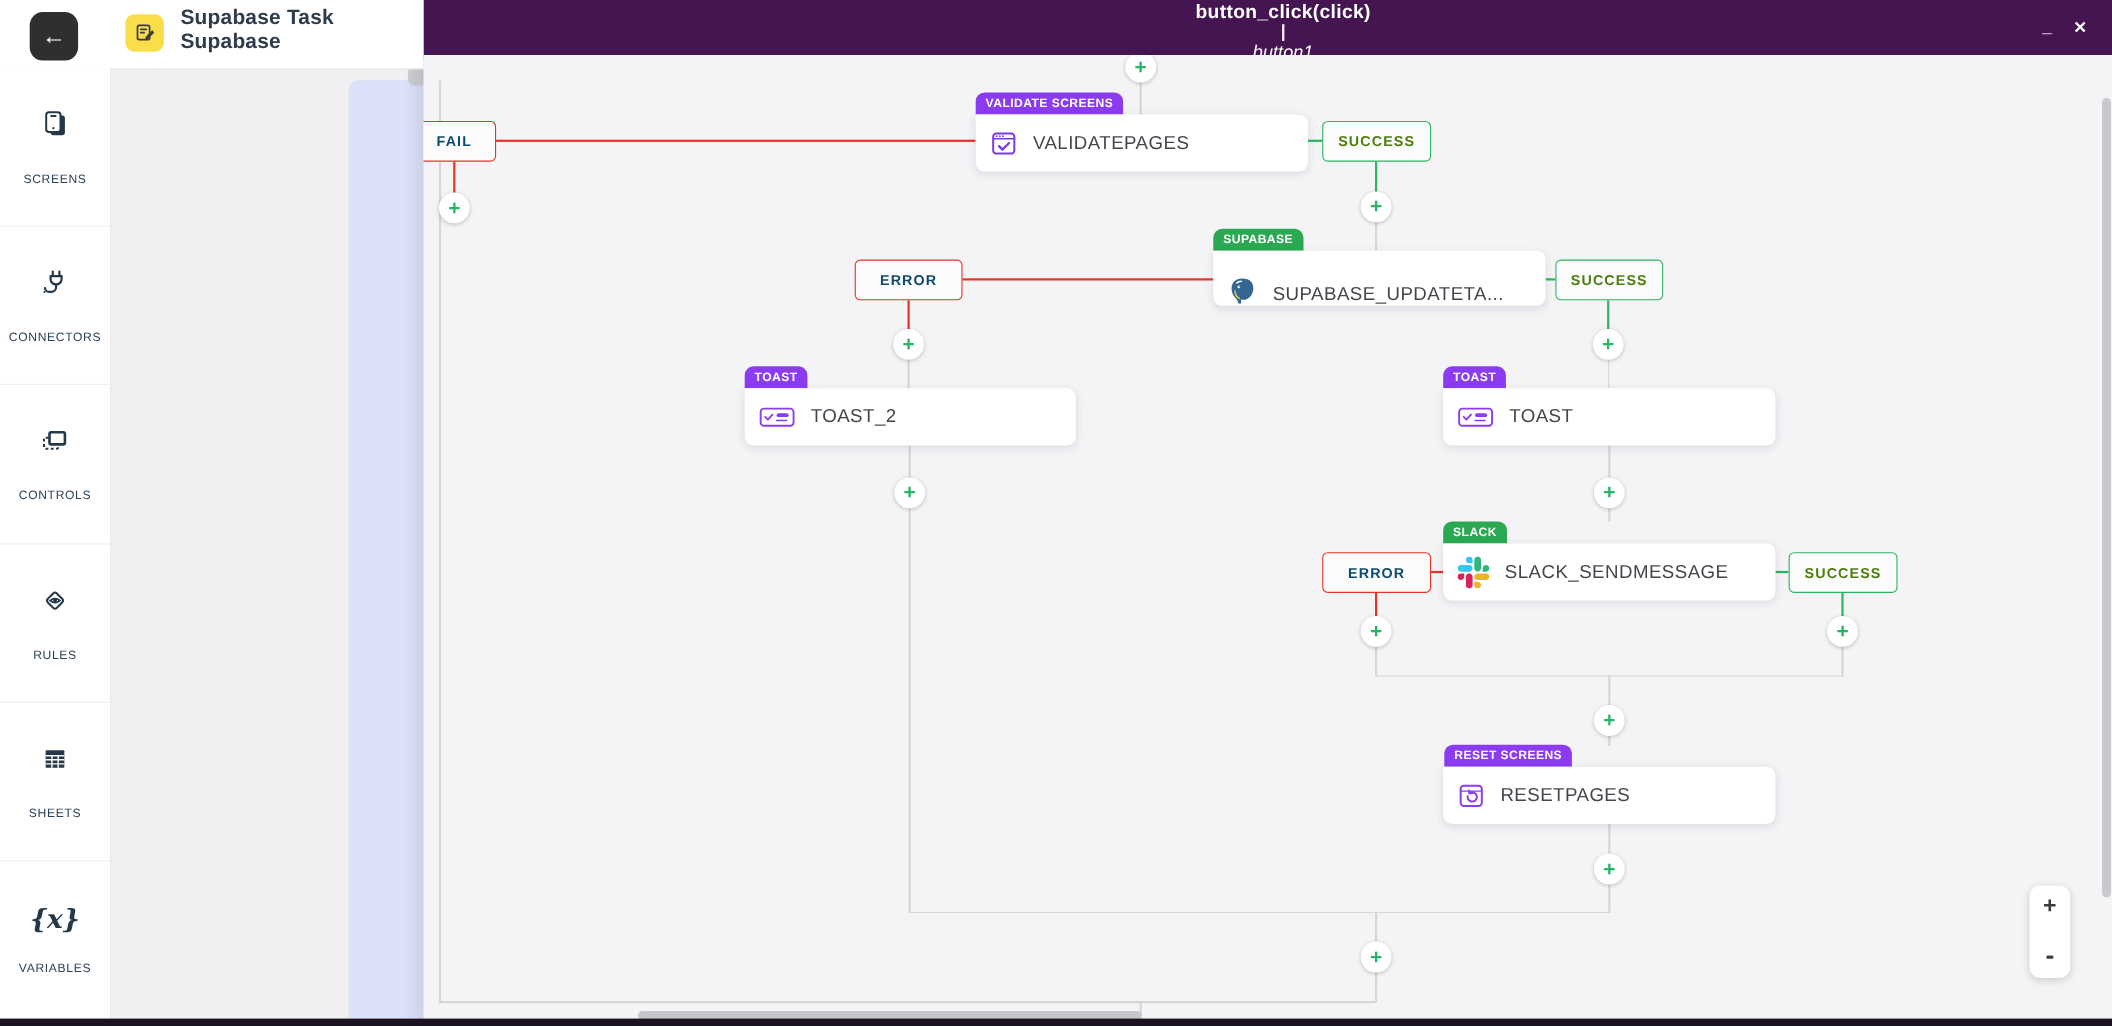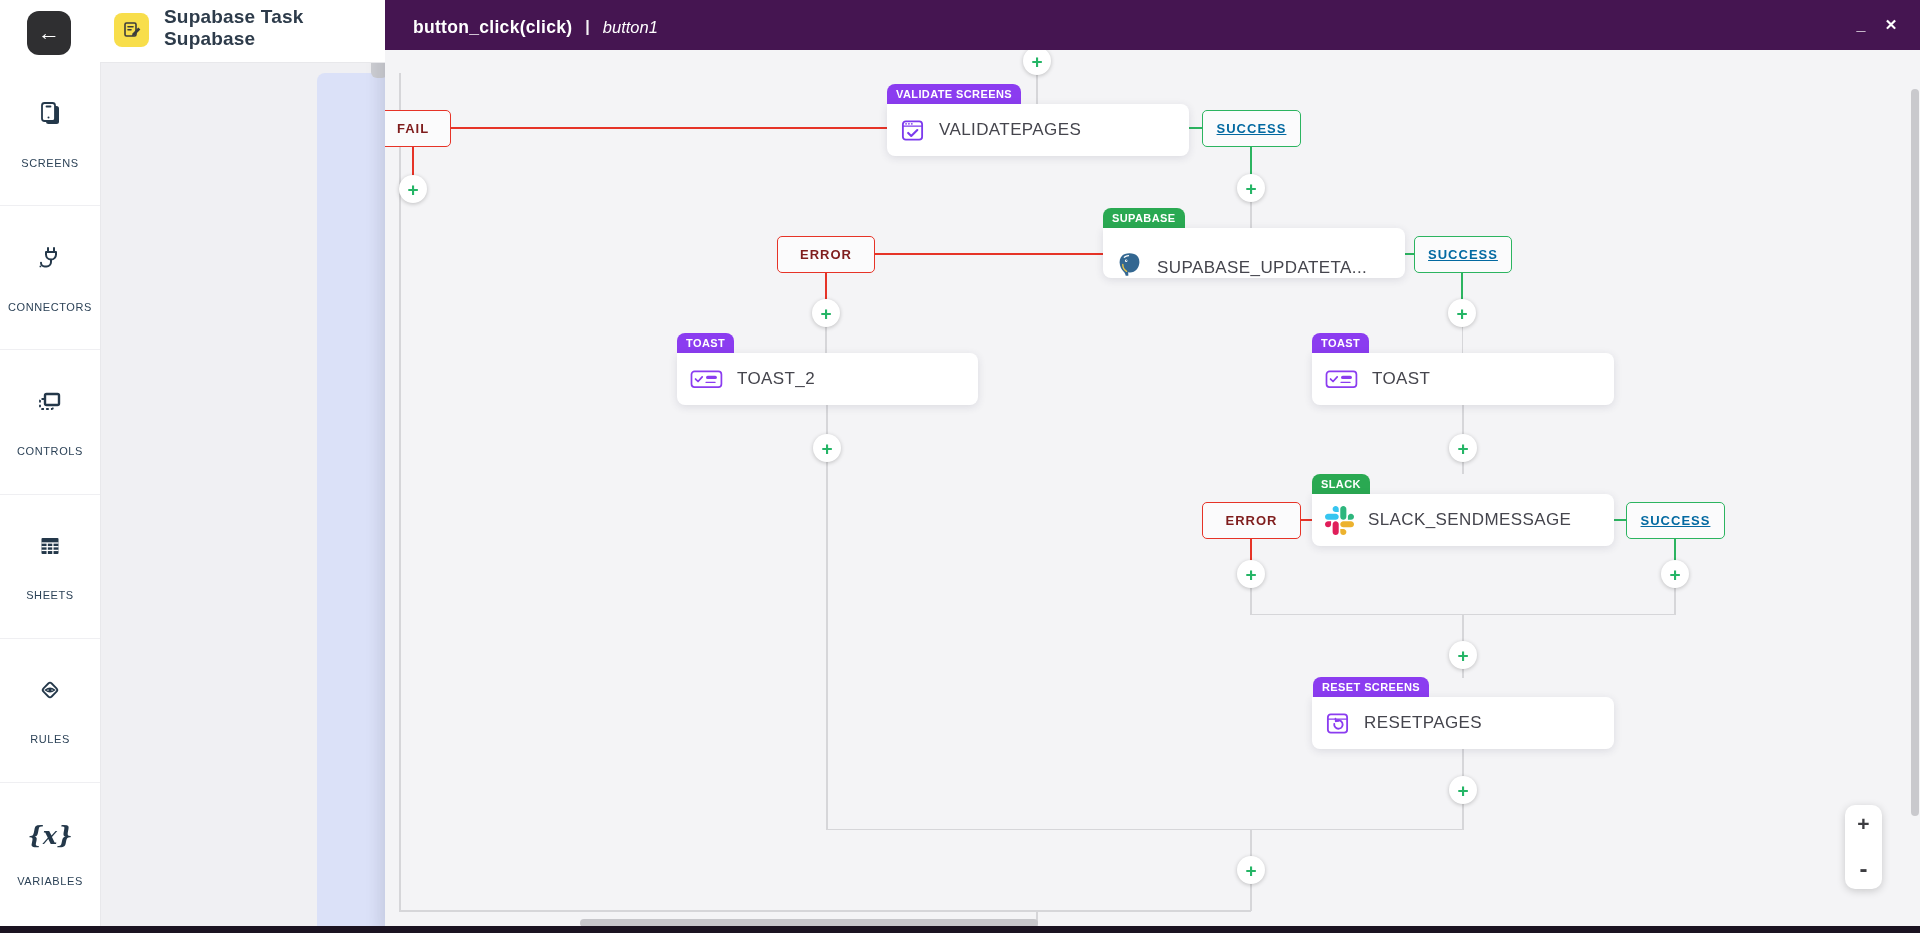--- a/index.html
+++ b/index.html
@@ -28,40 +28,40 @@
          border-radius:8px;padding:1px 8px;}
   
   .lavender{position:absolute;left:317px;top:73px;width:70px;height:853px;background:#dbe1f8;
             border-radius:8px 8px 0 0;z-index:2;}
   .scrollcap{position:absolute;left:371px;top:56px;width:17px;height:22px;border-radius:6px;
              background:#cdced3;z-index:2;}
   
   .panel{position:absolute;left:385px;top:0;width:1535px;height:933px;z-index:4;
          box-shadow:-6px 0 14px rgba(20,20,40,.10);}
   .panel-header{position:absolute;top:0;left:0;right:0;height:54px;background:#451551;color:#fff;
-                display:flex;align-items:center;padding-left:28px;box-sizing:border-box;}
+                display:flex;align-items:center;padding-left:28px;box-sizing:border-box;flex-direction:column;}
   .ph-title{font-size:17.5px;font-weight:700;letter-spacing:.3px;}
   .ph-sep{margin:0 13px;font-weight:700;opacity:.95;}
   .ph-sub{font-style:italic;font-size:16.5px;font-weight:400;}
   .win-btn{position:absolute;top:0;height:50px;width:30px;display:flex;align-items:center;
            justify-content:center;color:#fff;cursor:pointer;}
   .minimize{right:44px;font-size:16px;font-weight:800;}
   .close{right:14px;font-size:15px;font-weight:800;}
   .canvas{position:absolute;left:0;top:50px;width:1535px;height:883px;background:#f4f4f6;overflow:hidden;}
   
   .edge{position:absolute;z-index:1;}
   .edge.gray{background:#d6d6d9;}
   .edge.red{background:#e63327;}
   .edge.green{background:#2cb460;}
   
   .chip{position:absolute;z-index:2;height:37px;box-sizing:border-box;border-radius:5px;
         background:#fbfbfc;display:flex;align-items:center;justify-content:center;font-size:13px;
         font-weight:700;letter-spacing:1px;cursor:pointer;}
-  .chip.red{border:1.5px solid #e63327;color:#7f1d1d;}
-  .chip.green{border:1.5px solid #2cb460;color:#0369a1;text-decoration:underline;}
+  .chip.red{border:1.5px solid #e63327;color:#0c4a6e;}
+  .chip.green{border:1.5px solid #2cb460;color:#4d7c0f;}
   
   .badge{position:absolute;z-index:2;height:20px;line-height:20px;border-radius:8px 8px 0 0;
          padding:0 9px;font-size:11px;font-weight:700;letter-spacing:.4px;color:#fff;}
   .badge.purple{background:#8b3cf0;}
   .badge.green{background:#2aa952;}
   
   .node{position:absolute;z-index:2;width:302px;height:52px;background:#fff;border-radius:0 8px 8px 8px;
         box-shadow:0 2px 8px rgba(40,40,70,.12);display:flex;align-items:center;padding-left:13px;
         box-sizing:border-box;cursor:pointer;}
   .nlabel{margin-left:14px;font-size:17px;color:#45454d;letter-spacing:.4px;white-space:nowrap;}
@@ -129,42 +129,42 @@
     <span>
       <svg width="30" height="30" viewBox="0 0 30 30" fill="none" stroke="#24384a" stroke-width="1.8">
         <rect x="5" y="12" width="13" height="10" rx="1.5" stroke-dasharray="2.6 2.2"></rect>
         <rect x="10" y="7" width="14" height="11" rx="1.5" fill="#ffffff" stroke-width="2.4"></rect>
       </svg>
     </span>
     <span class="side-label">CONTROLS</span>
   </div>
   <div class="side-item">
     <span>
+      <svg width="30" height="30" viewBox="0 0 30 30" fill="none" stroke="#24384a" stroke-width="1.8">
+        <rect x="9.2" y="9.2" width="11.6" height="11.6" rx="2.4" transform="rotate(45 15 15)"></rect>
+        <path d="M10.5 15 q4.5 -3.6 9 0 q-4.5 3.6 -9 0 z" stroke-width="1.6"></path>
+        <circle cx="15" cy="15" r="1.7" fill="#24384a" stroke="none"></circle>
+      </svg>
+    </span>
+    <span class="side-label">RULES</span>
+  </div>
+  <div class="side-item">
+    <span>
       <svg width="30" height="30" viewBox="0 0 30 30">
         <rect x="6.5" y="7" width="17" height="16" rx="1" fill="#24384a"></rect>
         <g stroke="#ffffff" stroke-width="1.3">
           <line x1="6.5" y1="12" x2="23.5" y2="12"></line>
             <line x1="6.5" y1="15.7" x2="23.5" y2="15.7"></line>
           <line x1="6.5" y1="19.4" x2="23.5" y2="19.4"></line>
           <line x1="12.2" y1="12" x2="12.2" y2="23"></line>
             <line x1="17.9" y1="12" x2="17.9" y2="23"></line>
         </g>
       </svg>
     </span>
     <span class="side-label">SHEETS</span>
-  </div>
-  <div class="side-item">
-    <span>
-      <svg width="30" height="30" viewBox="0 0 30 30" fill="none" stroke="#24384a" stroke-width="1.8">
-        <rect x="9.2" y="9.2" width="11.6" height="11.6" rx="2.4" transform="rotate(45 15 15)"></rect>
-        <path d="M10.5 15 q4.5 -3.6 9 0 q-4.5 3.6 -9 0 z" stroke-width="1.6"></path>
-        <circle cx="15" cy="15" r="1.7" fill="#24384a" stroke="none"></circle>
-      </svg>
-    </span>
-    <span class="side-label">RULES</span>
   </div>
   <div class="side-item">
     <span class="vars-glyph">{x}</span>
     <span class="side-label">VARIABLES</span>
   </div>
 </div>
 
 <div class="lavender"></div>
 <div class="scrollcap"></div>
 

